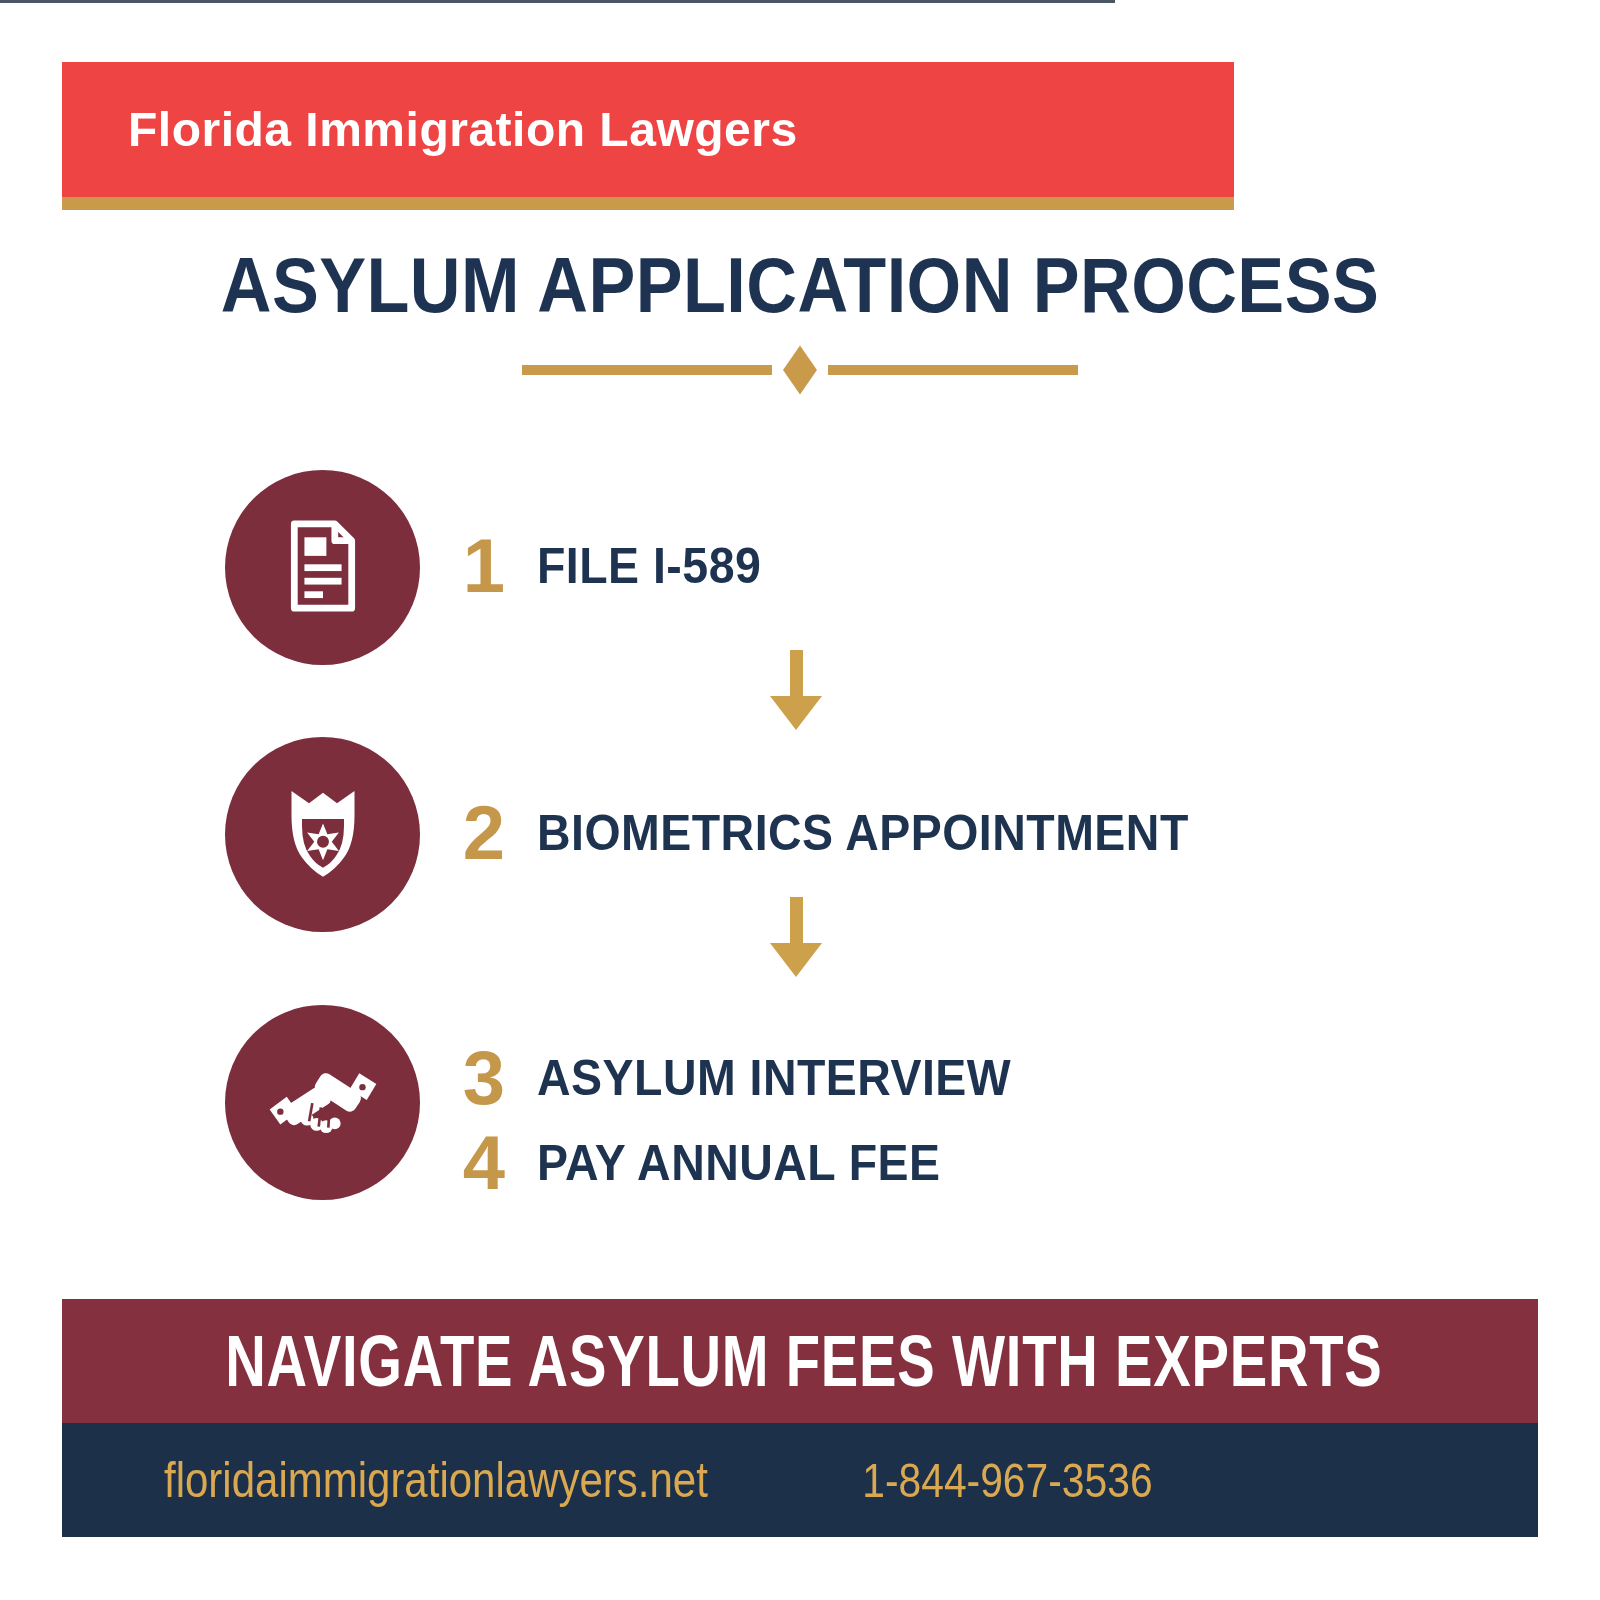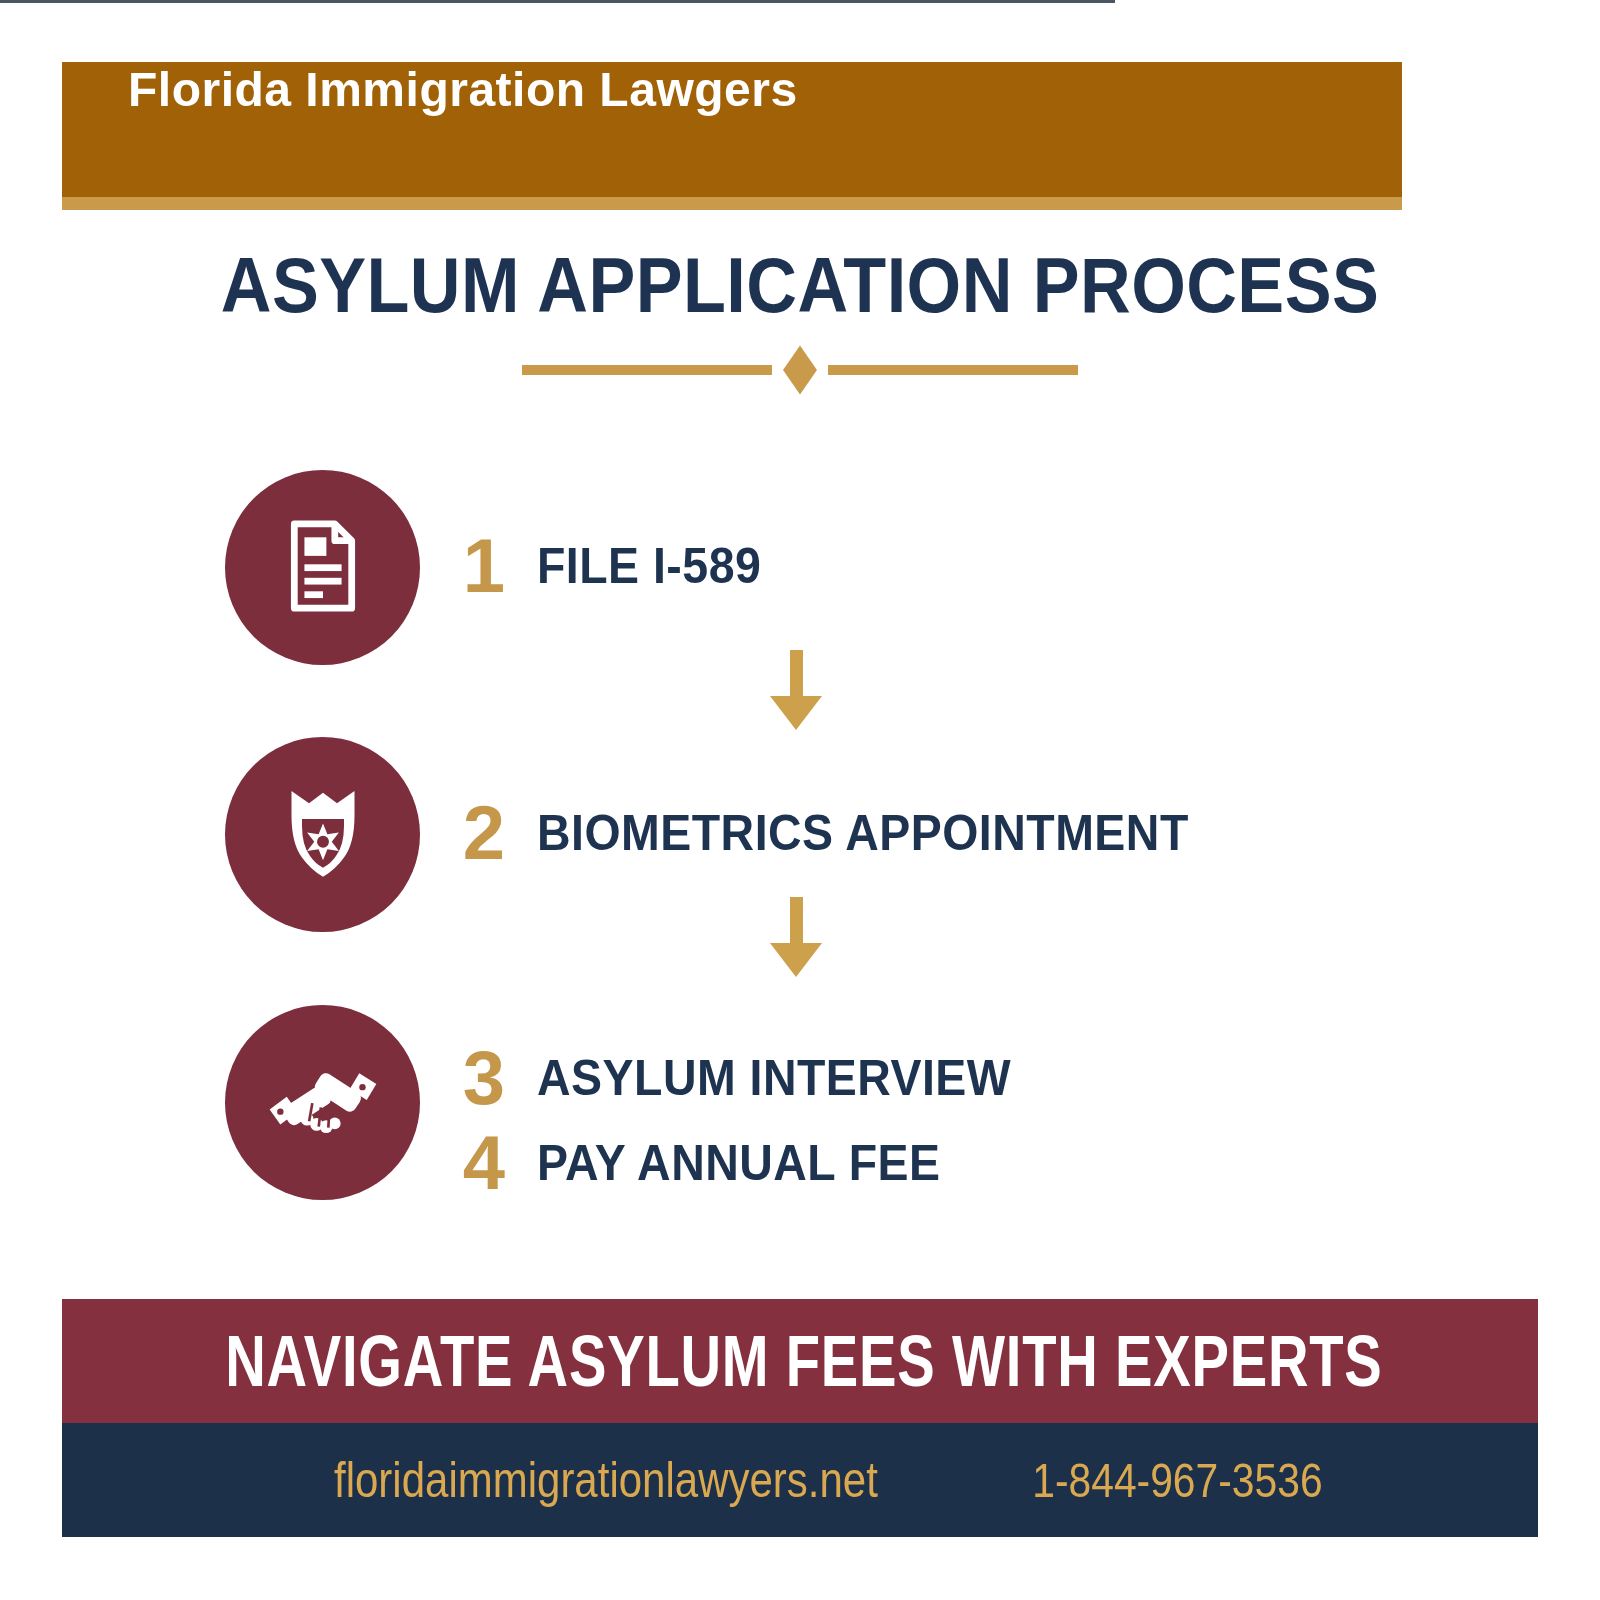--- a/index.html
+++ b/index.html
@@ -17,24 +17,25 @@
     left: 0; top: 0;
     width: 1115px; height: 3px;
     background: #2b3849;
     opacity: .85;
   }
 
   
   .header {
     position: absolute;
     left: 62px; top: 62px;
-    width: 1340px; height: 135px;
-    background: #a16207;
+    width: 1172px; height: 135px;
+    background: #ef4444;
     border-bottom: 13px solid #c89a4a;
     display: flex;
+    align-items: center;
     box-sizing: content-box;
   }
   .brand {
     padding-left: 66px;
     color: #ffffff;
     font-size: 48px;
     font-weight: bold;
     letter-spacing: 0.5px;
     white-space: nowrap;
   }
@@ -152,21 +153,21 @@
     white-space: nowrap;
     transform: scaleX(0.78);
   }
   .footer {
     position: absolute;
     left: 62px; top: 1423px;
     width: 1476px; height: 114px;
     background: #1c3149;
     display: flex;
     align-items: center;
-    justify-content: flex-end;
+    justify-content: flex-start;
     box-sizing: border-box;
     padding: 0 215px 0 102px;
   }
   .site {
     color: #d9a850;
     font-size: 50px;
     white-space: nowrap;
     transform: scaleX(0.84);
     transform-origin: left center;
   }

